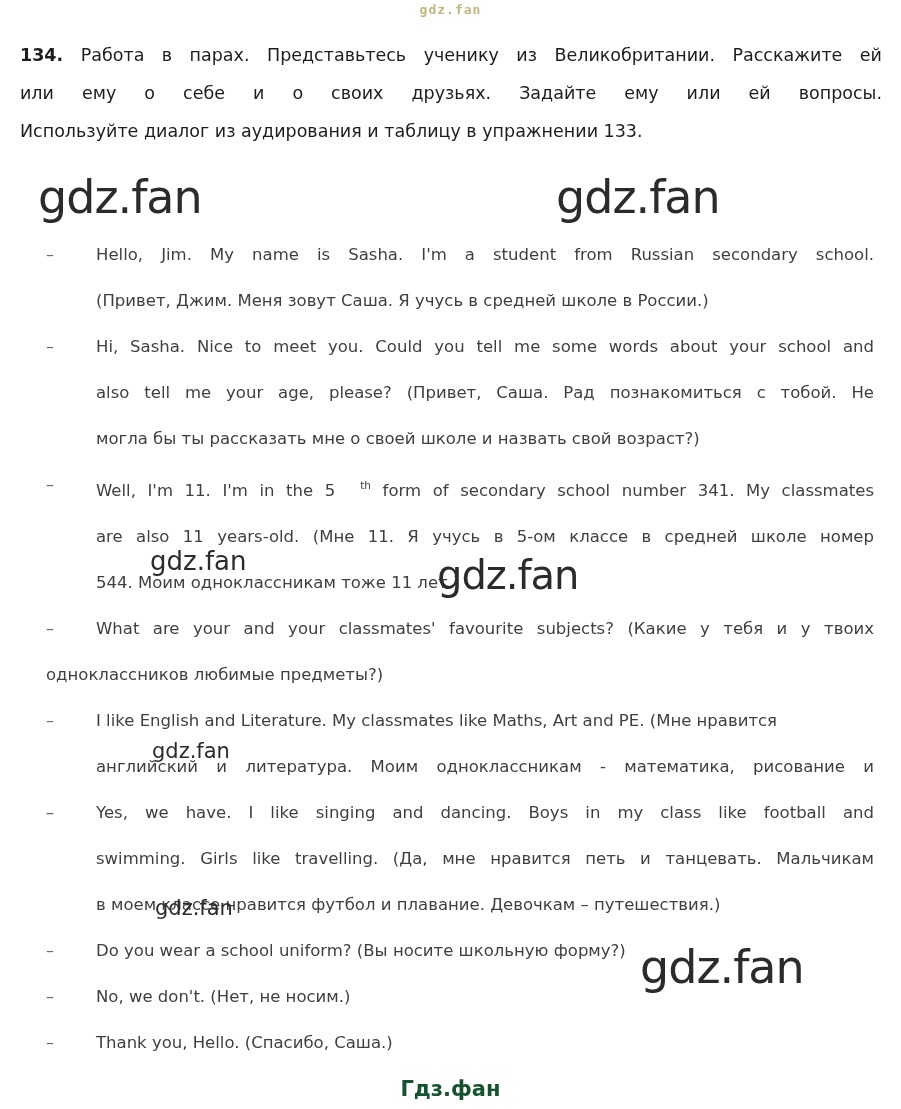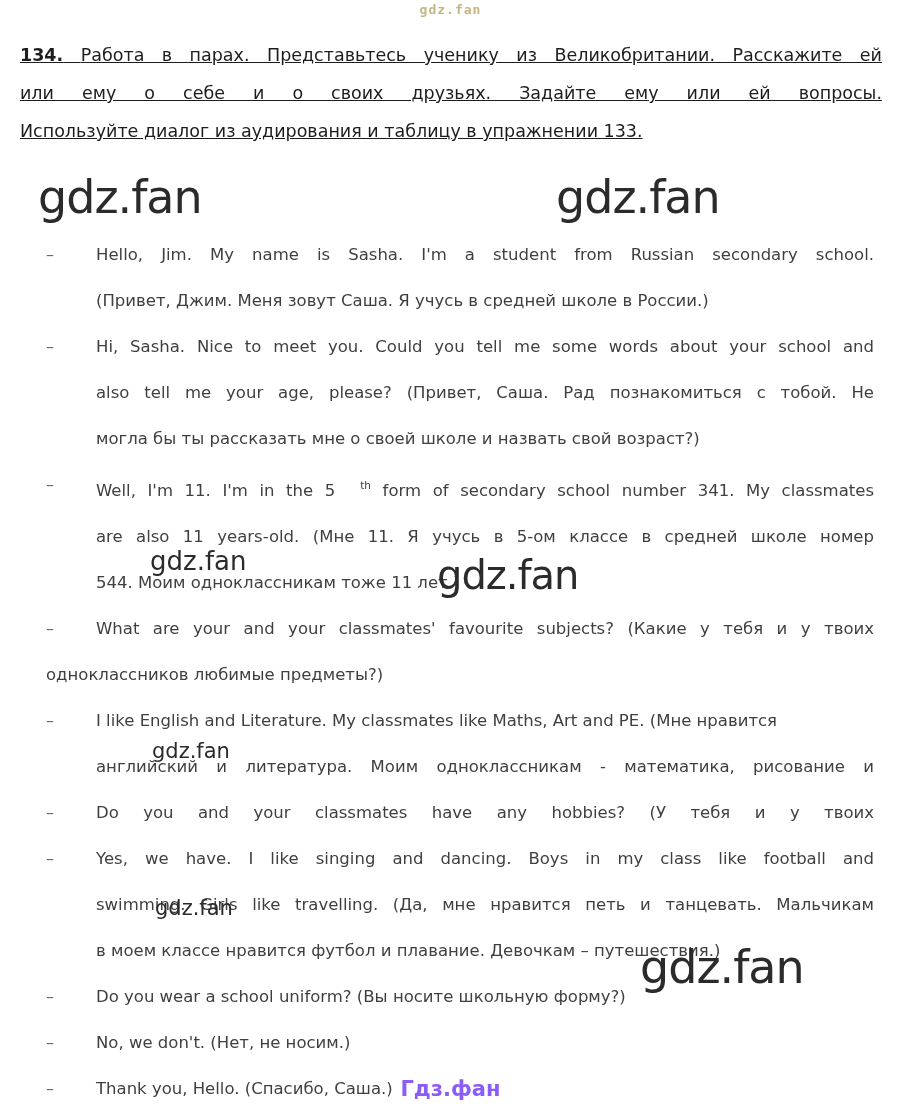--- a/index.html
+++ b/index.html
@@ -45,21 +45,21 @@
     left: 20px;
     width: 862px;
     font-size: 17.5px;
     line-height: 38px;
     color: #1d1d1d;
     text-align: justify;
     text-justify: inter-word;
     font-family: "DejaVu Sans", sans-serif;
   }
   .task .num { font-weight: bold; }
-  .task-line { display: block; text-decoration: underline; }
+  .task-line { display: block; }
   .task-line.justify {
     text-align: justify;
     text-align-last: justify;
   }
 
   
   .dialogue {
     position: absolute;
     top: 228px;
     left: 46px;
@@ -112,21 +112,21 @@
   .wm6 { top: 896px; left: 155px; }
   .wm7 { top: 940px; left: 640px; }
 
   .wm-bottom {
     position: absolute;
     bottom: 8px;
     left: 0;
     width: 901px;
     text-align: center;
     font-size: 21px;
-    color: #8b5cf6;
+    color: #14532d;
     font-weight: bold;
     font-family: "DejaVu Sans", sans-serif;
   }
 </style>
 </head>
 <body>
 
 <div class="page">
 
   <div class="wm-top">gdz.fan</div>
@@ -169,21 +169,20 @@
     </div>
 
     <div class="line">
       <span class="dash">–</span>
       <p>I like English and Literature. My classmates like Maths, Art and PE. (Мне нравится</p>
       <p class="full">английский и литература. Моим одноклассникам - математика, рисование и</p>
     </div>
 
     <div class="line">
       <span class="dash">–</span>
-      <p class="full">Do you and your classmates have any hobbies? (У тебя и у твоих</p>
     </div>
 
     <div class="line">
       <span class="dash">–</span>
       <p class="full">Yes, we have. I like singing and dancing. Boys in my class like football and</p>
       <p class="full">swimming. Girls like travelling. (Да, мне нравится петь и танцевать. Мальчикам</p>
       <p>в моем классе нравится футбол и плавание. Девочкам – путешествия.)</p>
     </div>
 
     <div class="line">

